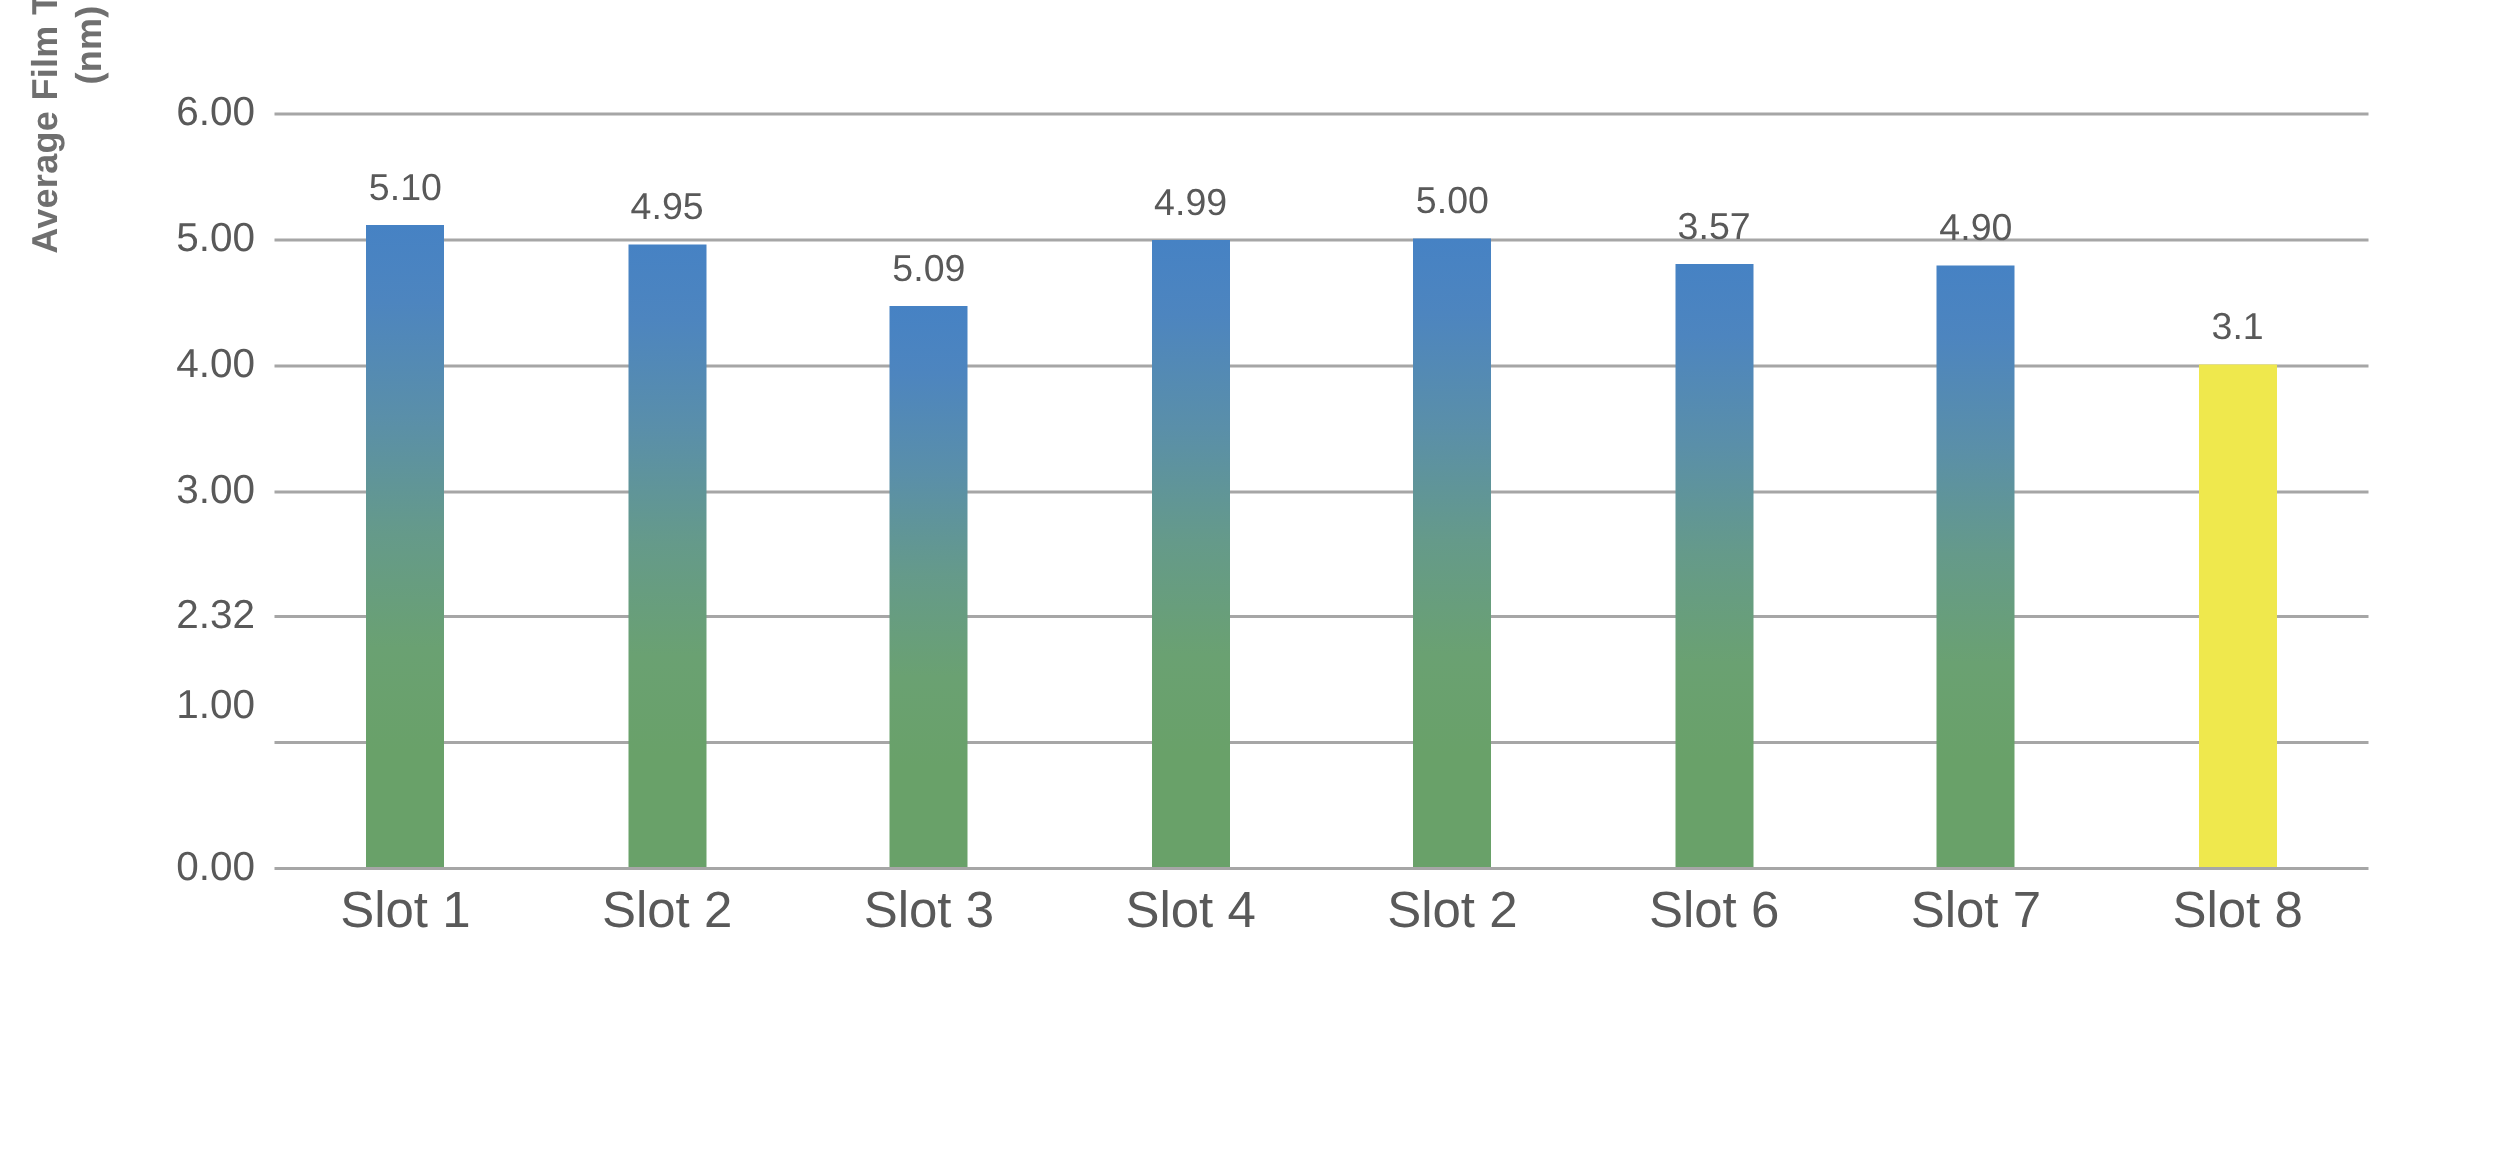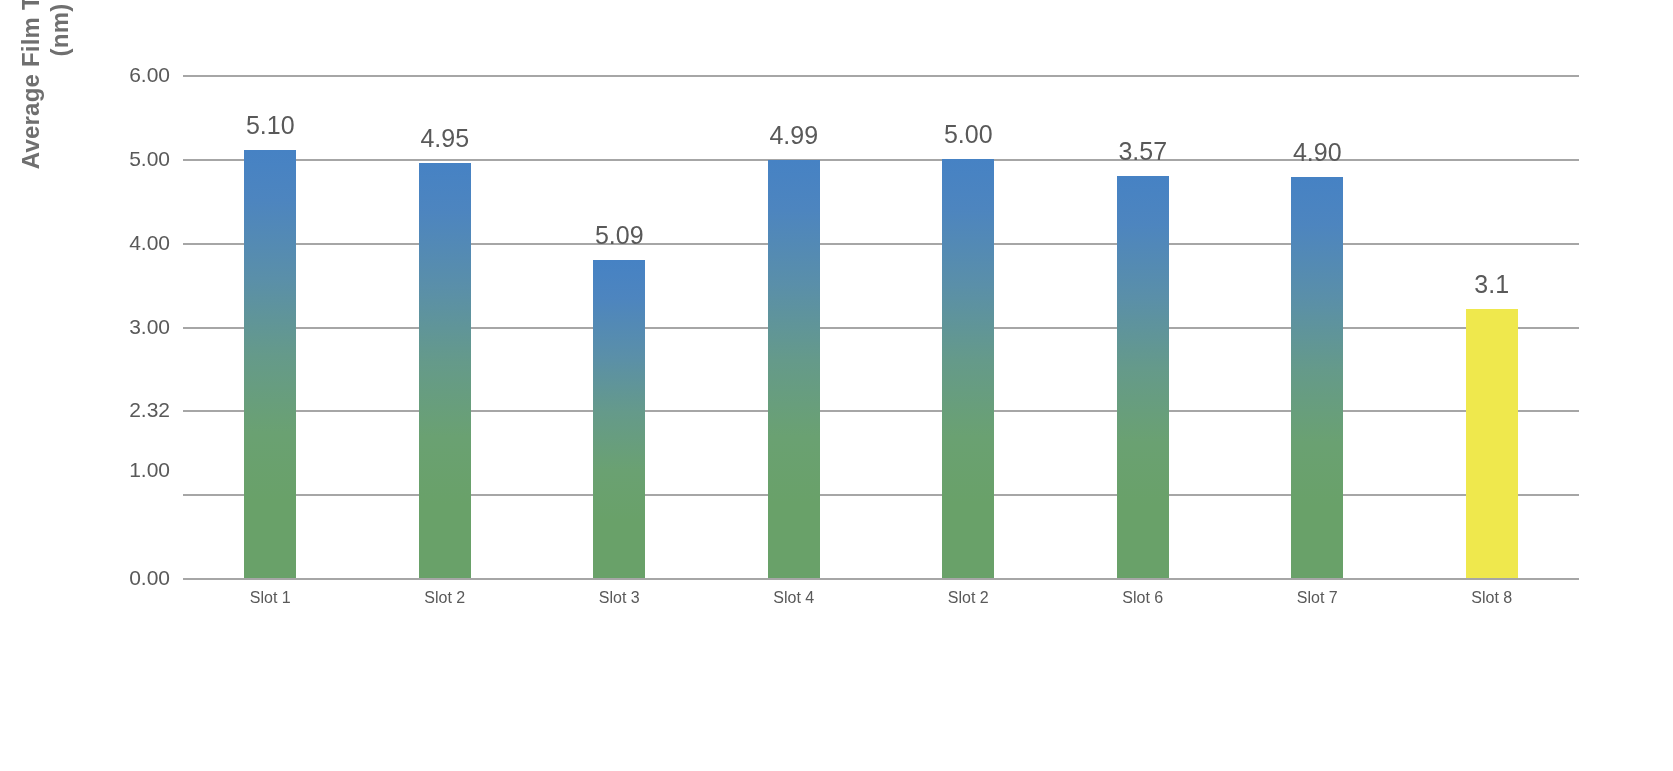--- a/index.html
+++ b/index.html
@@ -63,21 +63,21 @@
     top: 75px;
     width: 82px;
     height: 503px;
   }
   #y-labels .ytl {
     position: absolute;
     right: 0;
     text-align: right;
     white-space: nowrap;
     color: #595959;
-    font-size: 21px;
+    font-size: 27px;
     transform: translateY(-50%);
     font-family: "Liberation Sans", sans-serif;
   }
 
   
   #bars {
     position: absolute;
     left: 0; top: 0;
     width: 100%; height: 100%;
     display: flex;
@@ -116,21 +116,21 @@
     left: 183px;
     top: 584px;
     width: 1396px;
     height: 70px;
     display: flex;
   }
   .x-label {
     flex: 1 1 0;
     text-align: center;
     color: #595959;
-    font-size: 16px;
+    font-size: 34px;
     line-height: 1.1;
     padding-top: 5px;
     white-space: pre-line;
     font-family: "Liberation Sans", sans-serif;
   }
 </style>
 </head>
 <body>
 
 <div id="chart-root">
@@ -164,21 +164,21 @@
         <div class="bar" style="height: 427.55px;">
           <span class="bar-value">5.10</span>
         </div>
       </div>
       <div class="bar-slot">
         <div class="bar" style="height: 414.975px; text-align: right;">
           <span class="bar-value">4.95</span>
         </div>
       </div>
       <div class="bar-slot">
-        <div class="bar" style="height: 318px;">
+        <div class="bar" style="height: 374px;">
           <span class="bar-value">5.09</span>
         </div>
       </div>
       <div class="bar-slot">
         <div class="bar" style="height: 418.328px;">
           <span class="bar-value">4.99</span>
         </div>
       </div>
       <div class="bar-slot">
         <div class="bar" style="height: 419.167px;">
@@ -189,21 +189,21 @@
         <div class="bar" style="height: 402.4px;">
           <span class="bar-value">3.57</span>
         </div>
       </div>
       <div class="bar-slot">
         <div class="bar" style="height: 401px;">
           <span class="bar-value">4.90</span>
         </div>
       </div>
       <div class="bar-slot">
-        <div class="bar highlight" style="height: 269px;">
+        <div class="bar highlight" style="height: 335px;">
           <span class="bar-value">3.1</span>
         </div>
       </div>
     </div>
   </div>
 
   <div id="x-labels">
     <div class="x-label">Slot 1</div>
     <div class="x-label">Slot 2</div>
     <div class="x-label">Slot 3</div>

